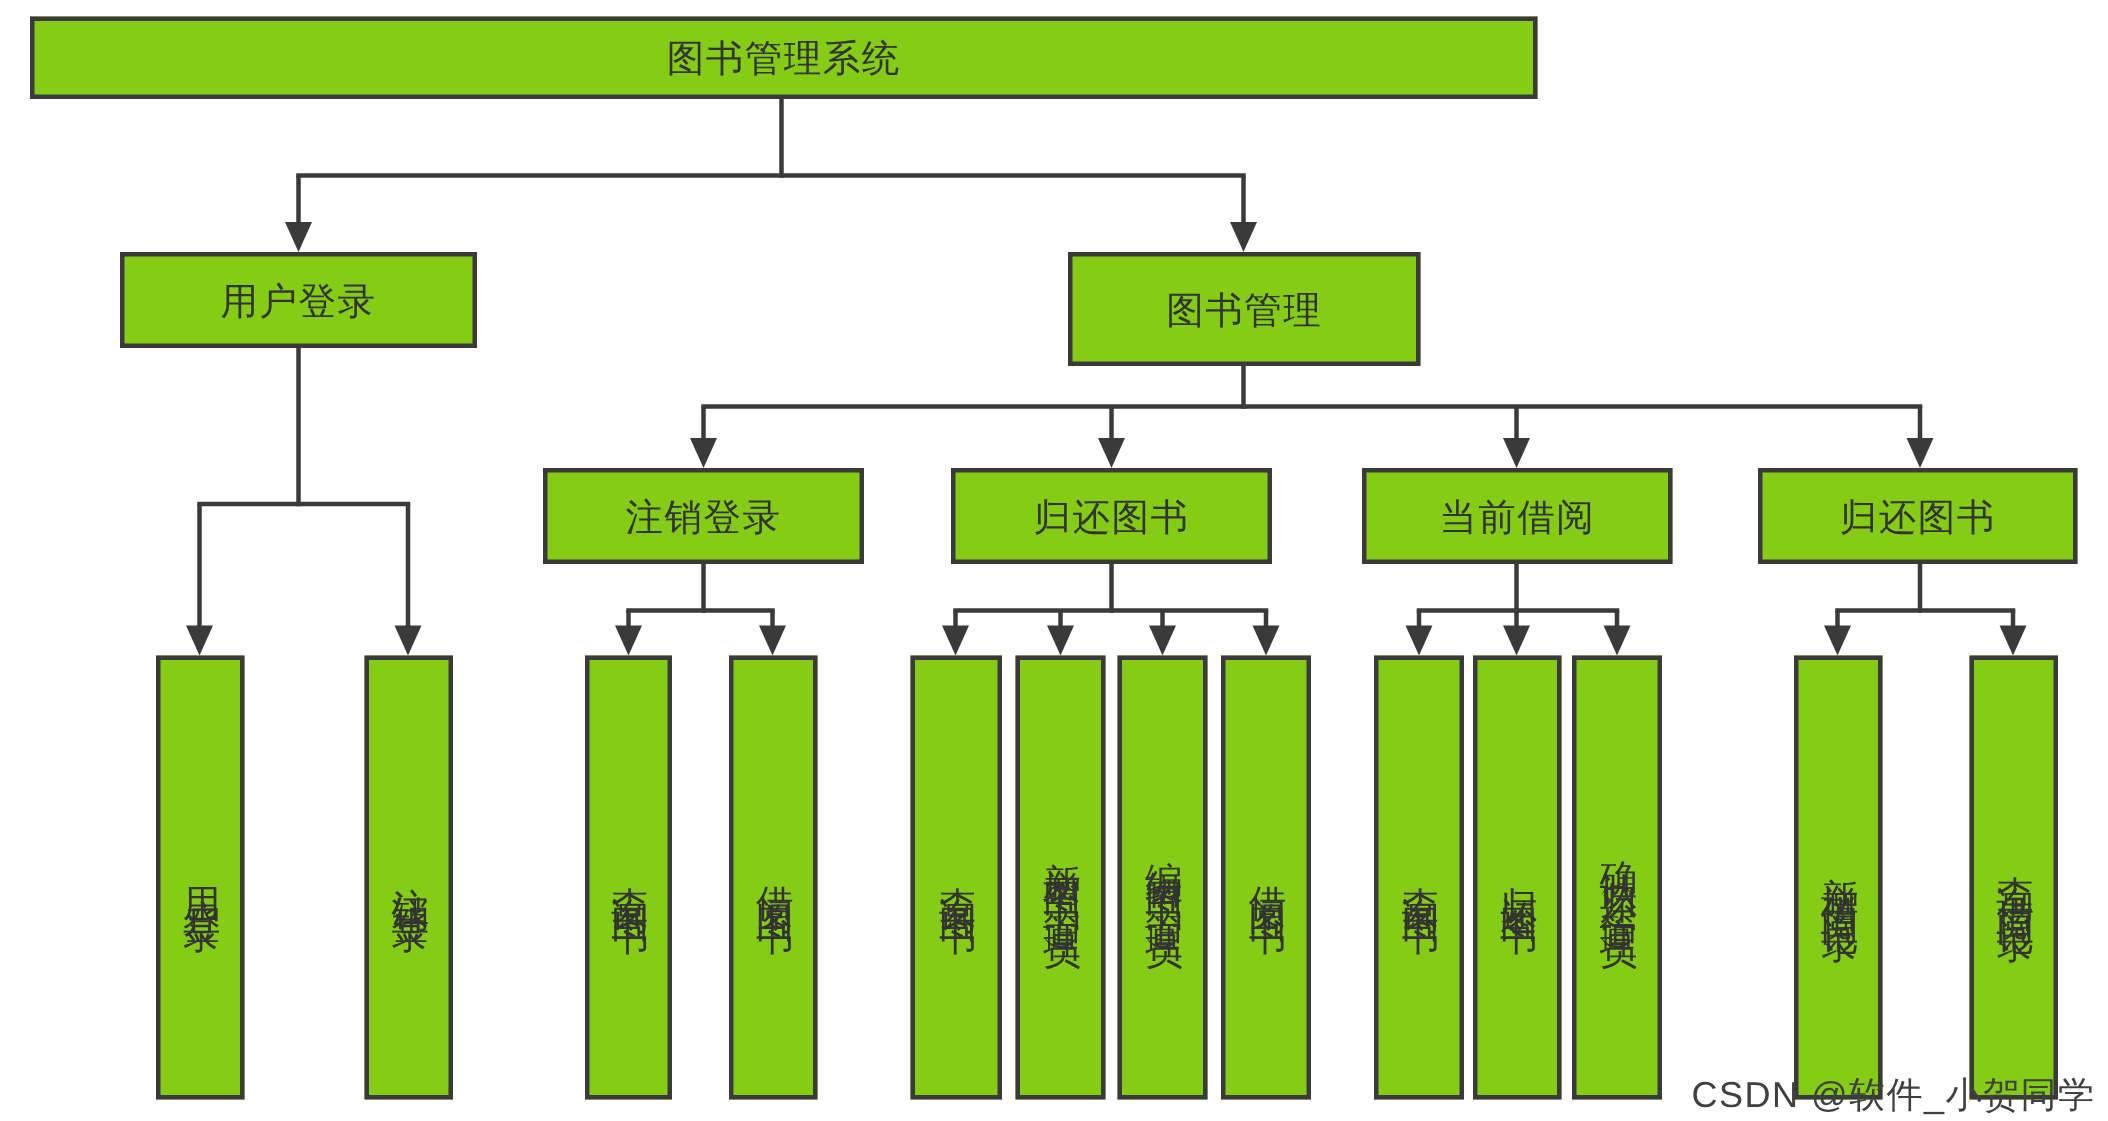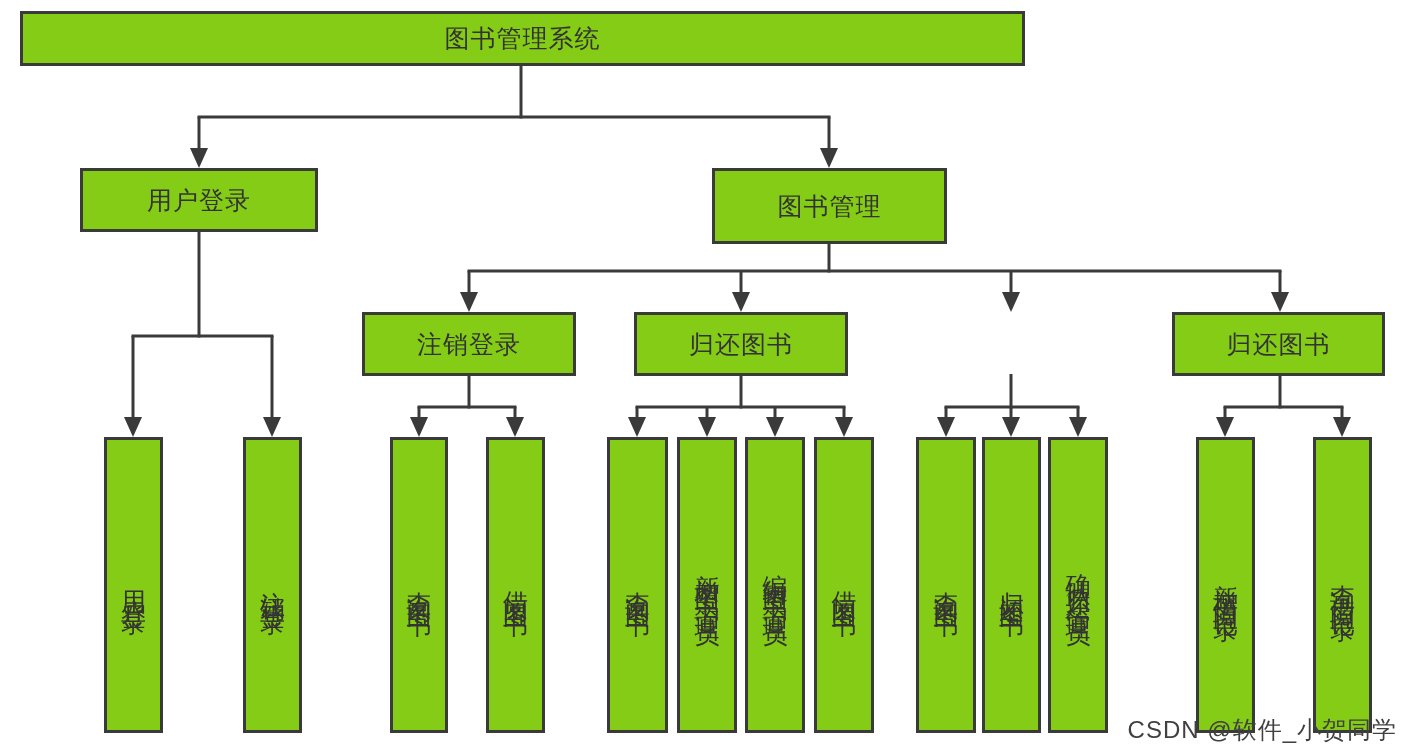--- a/index.html
+++ b/index.html
@@ -143,20 +143,21 @@
     </g>
   </svg>
 
   <div class="box" style="left:20px; top:11px; width:1005px; height:55px;">图书管理系统</div>
 
   <div class="box" style="left:80px; top:168px; width:238px; height:64px;">用户登录</div>
   <div class="box" style="left:712px; top:168px; width:235px; height:76px;">图书管理</div>
 
   <div class="box" style="left:362px; top:312px; width:214px; height:64px;">注销登录</div>
   <div class="box" style="left:634px; top:312px; width:214px; height:64px;">归还图书</div>
+  <div class="box" style="left:908px; top:312px; width:207px; height:64px;">当前借阅</div>
   <div class="box" style="left:1172px; top:312px; width:213px; height:64px;">归还图书</div>
 
   <div class="box leaf" style="left:104px; width:59px;">
     <span class="vtext">用户登录</span>
   </div>
   <div class="box leaf" style="left:243px; width:59px;">
     <span class="vtext">注销登录</span>
   </div>
 
   <div class="box leaf" style="left:390px; width:58px;">

